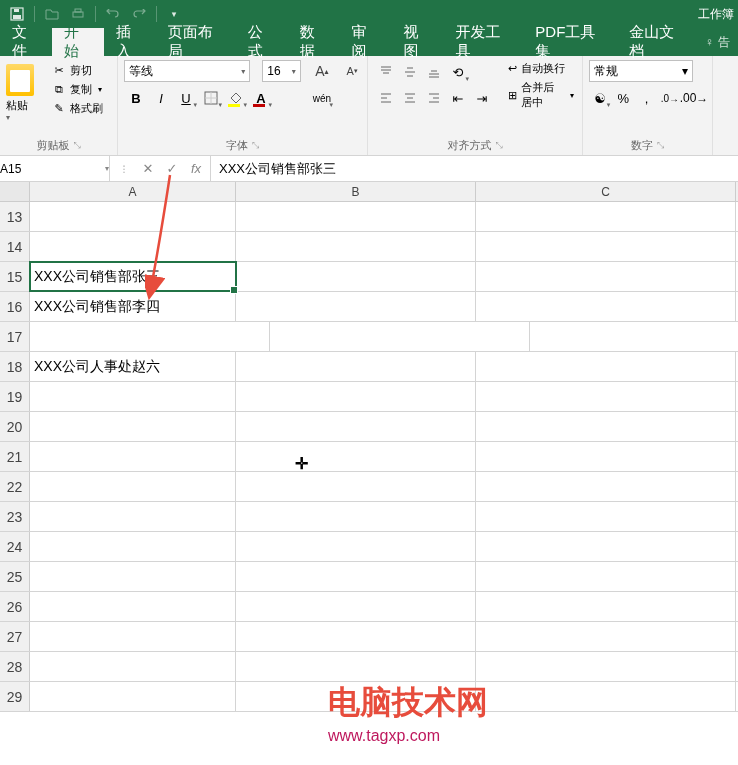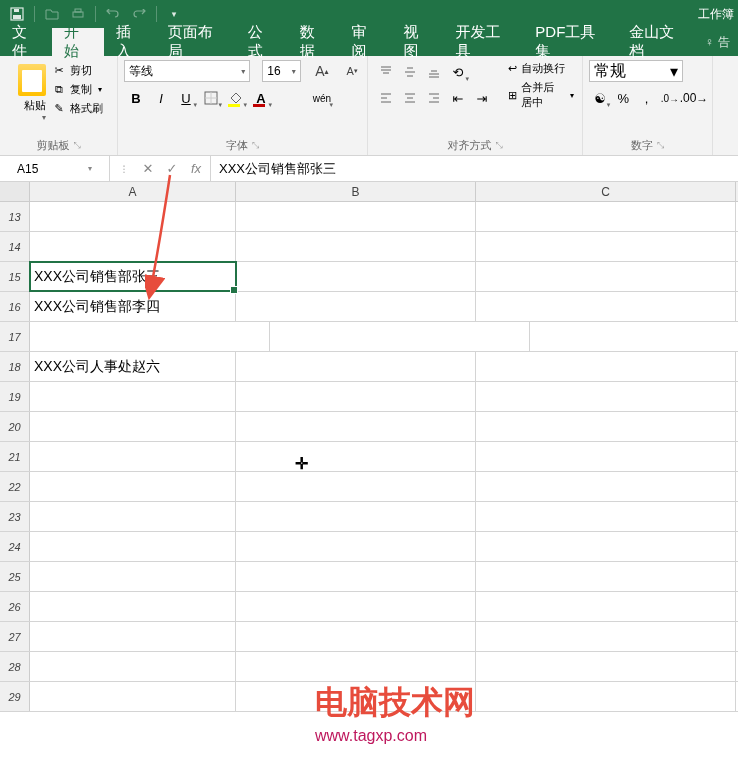--- a/index.html
+++ b/index.html
@@ -18,21 +18,21 @@
     .menu-item.active { background: #f3f3f3; color: #217346; }
     .menu-tell { margin-left: auto; padding: 0 8px; color: rgba(255,255,255,0.8); display: flex; align-items: center; gap: 4px; font-size: 12px; }
     
     
     .ribbon { height: 100px; background: #f3f3f3; border-bottom: 1px solid #d4d4d4; display: flex; }
     .rgroup { border-right: 1px solid #e0e0e0; padding: 4px 6px 0; display: flex; flex-direction: column; justify-content: space-between; }
     .rgroup-body { display: flex; gap: 4px; flex: 1; }
     .rgroup-label { text-align: center; font-size: 11px; color: #666; padding: 2px 0; display: flex; justify-content: center; align-items: center; gap: 4px; }
     .rgroup-label .expand { font-size: 9px; color: #999; cursor: pointer; }
     
-    .paste-btn { display: flex; flex-direction: column; align-items: flex-end; width: 40px; cursor: pointer; padding-top: 4px; }
+    .paste-btn { display: flex; flex-direction: column; align-items: flex-start; width: 40px; cursor: pointer; padding-top: 4px; }
     .paste-icon-box { width: 28px; height: 32px; background: linear-gradient(180deg,#ffd966 0%,#ffc000 100%); border-radius: 2px; position: relative; }
     .paste-icon-box::after { content: ""; position: absolute; top: 6px; left: 4px; right: 4px; bottom: 4px; background: #fff; border-radius: 1px; }
     .paste-txt { font-size: 11px; margin-top: 2px; }
     .paste-arrow { font-size: 8px; color: #666; }
     
     .clip-mini { display: flex; flex-direction: column; gap: 2px; padding-top: 2px; }
     .clip-row { display: flex; align-items: center; gap: 4px; font-size: 11px; cursor: pointer; padding: 1px 2px; }
     .clip-row .ic { width: 14px; height: 14px; display: inline-flex; align-items: center; justify-content: center; }
     
     .font-group { width: 250px; }
@@ -46,58 +46,58 @@
     .fbtn { width: 24px; height: 24px; display: flex; align-items: center; justify-content: center; cursor: pointer; font-size: 13px; position: relative; }
     .fbtn .sub-ar { font-size: 7px; position: absolute; right: 1px; bottom: 1px; color: #666; }
     .color-bar { position: absolute; bottom: 3px; left: 4px; right: 8px; height: 3px; }
     
     .align-group { width: 215px; }
     .align-top, .align-bot { display: flex; gap: 0; align-items: center; margin-bottom: 2px; }
     .merge-col { display: flex; flex-direction: column; gap: 2px; margin-left: 8px; }
     .merge-item { display: flex; align-items: center; gap: 4px; font-size: 11px; cursor: pointer; padding: 1px 2px; }
     
     .num-group { width: 130px; }
-    .num-sel { height: 22px; border: 1px solid #c0c0c0; background: #fff; padding: 0 4px; font-size: 16px; display: flex; align-items: center; justify-content: space-between; width: 94px; margin-bottom: 4px; }
+    .num-sel { height: 22px; border: 1px solid #c0c0c0; background: #fff; padding: 0 4px; font-size: 12px; display: flex; align-items: center; justify-content: space-between; width: 104px; margin-bottom: 4px; }
     .num-row { display: flex; gap: 1px; }
     
     
     .fbar { height: 26px; display: flex; border-bottom: 1px solid #d4d4d4; background: #fff; }
-    .name-box { width: 110px; border-right: 1px solid #d4d4d4; display: flex; align-items: center; padding: 0 17px; justify-content: space-between; }
+    .name-box { width: 110px; border-right: 1px solid #d4d4d4; display: flex; align-items: center; padding: 0 0; justify-content: space-between; }
     .name-box .arrow { font-size: 8px; color: #888; }
     .fb-btns { display: flex; align-items: center; border-right: 1px solid #d4d4d4; padding: 0 2px; position: relative; }
     .fb-btns .fbtn2 { width: 24px; height: 24px; display: flex; align-items: center; justify-content: center; color: #888; cursor: pointer; font-size: 13px; }
     .fb-input { flex: 1; padding: 0 8px; display: flex; align-items: center; font-size: 13px; }
     
     
     .red-arrow { position: absolute; left: 145px; top: 170px; pointer-events: none; z-index: 50; }
     
     
     .grid { position: relative; }
     .col-headers { display: flex; height: 20px; background: #f0f0f0; border-bottom: 1px solid #ccc; }
     .ch-corner { width: 30px; border-right: 1px solid #ccc; background: #e8e8e8; }
     .ch { border-right: 1px solid #ccc; text-align: center; font-size: 12px; color: #444; line-height: 20px; cursor: pointer; }
     .ch.colA { width: 206px; }
     .ch.colB { width: 240px; }
     .ch.colC { width: 260px; }
     
     .grid-body { }
     .row { display: flex; height: 30px; border-bottom: 1px solid #d4d4d4; }
-    .rh { width: 30px; border-right: 1px solid #ccc; background: #f0f0f0; text-align: center; font-size: 11px; color: #444; display: flex; align-items: center; justify-content: center; cursor: pointer; font-style: italic; }
+    .rh { width: 30px; border-right: 1px solid #ccc; background: #f0f0f0; text-align: center; font-size: 14px; color: #444; display: flex; align-items: center; justify-content: center; cursor: pointer; }
     .cell { border-right: 1px solid #d4d4d4; padding: 0 4px; display: flex; align-items: center; font-size: 14px; color: #000; }
     .cell.colA { width: 206px; }
     .cell.colB { width: 240px; }
     .cell.colC { width: 260px; }
     .cell.selected { outline: 2px solid #217346; outline-offset: -1px; z-index: 2; position: relative; }
     .cell.selected::after { content: ""; position: absolute; right: -3px; bottom: -3px; width: 6px; height: 6px; background: #217346; border: 1px solid #fff; }
     
     
     .cursor-cross { position: absolute; left: 295px; top: 272px; pointer-events: none; z-index: 40; color: #000; font-size: 16px; font-weight: bold; }
     
     
-    .watermark { position: absolute; left: 315px; bottom: 20px; z-index: 60; pointer-events: none; }
+    .watermark { position: absolute; left: 328px; bottom: 20px; z-index: 60; pointer-events: none; }
     .wm-main { display: flex; align-items: center; gap: 6px; }
     .wm-red { color: #e74c3c; font-size: 32px; font-weight: bold; }
     .wm-tag { background: #2b7de1; color: #fff; font-size: 36px; font-weight: bold; padding: 2px 12px; border-radius: 6px; font-style: italic; }
     .wm-url1 { color: #be185d; font-size: 16px; margin-top: 2px; }
     .wm-sub { position: absolute; right: -40px; bottom: 0; text-align: right; }
     .wm-gray { color: #999; font-size: 15px; }
     .wm-url2 { color: #6cc04a; font-size: 13px; }
   </style>
 </head>
 <body>

